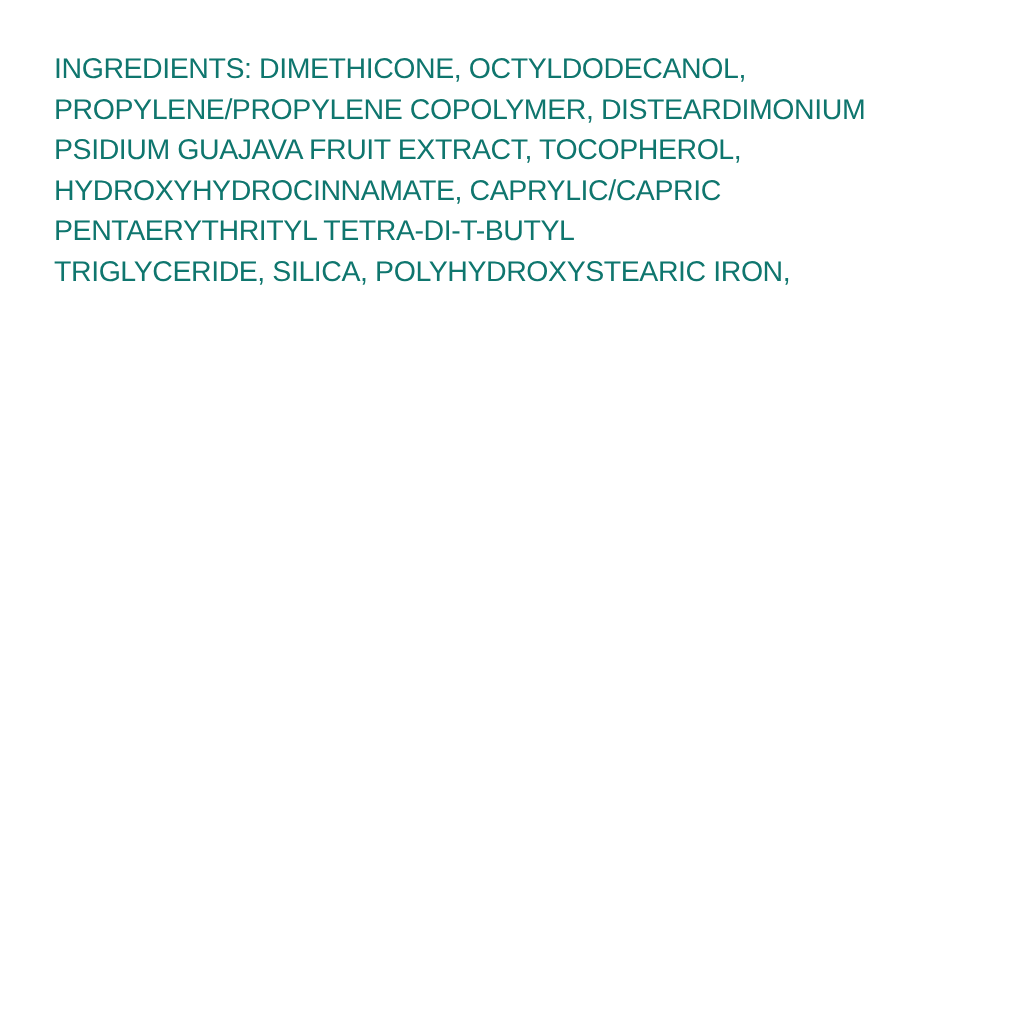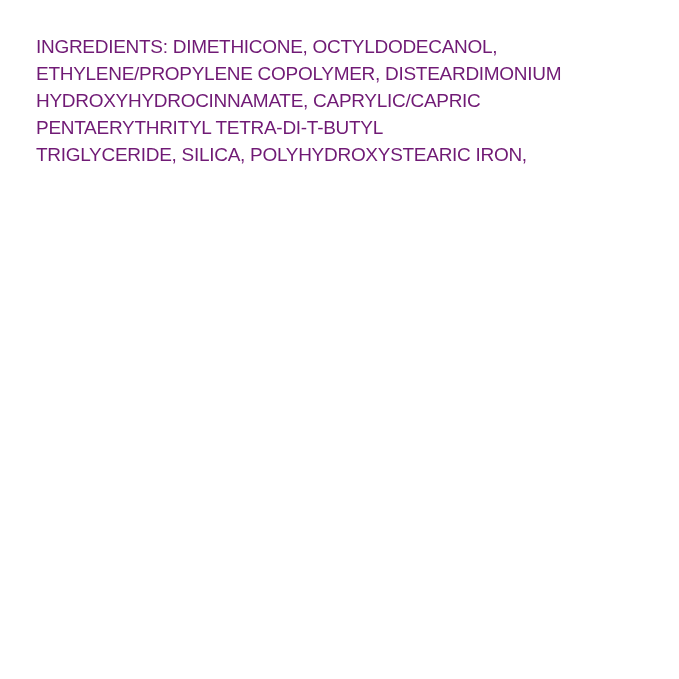--- a/index.html
+++ b/index.html
@@ -16,34 +16,35 @@
   }
   .ingredients-block {
     position: absolute;
     top: 33px;
     left: 36px;
     width: 615px;
     font-family: "Liberation Sans", "DejaVu Sans", sans-serif;
     font-size: 19px;
     line-height: 27px;
     letter-spacing: -0.015em;
-    color: #701a75;
+    color: #0f766e;
     font-weight: 400;
     text-align: left;
     white-space: nowrap;
   }
   .ingredients-line {
     display: block;
     height: 27px;
   }
 </style>
 </head>
 <body>
 
 <div class="canvas">
   <div class="ingredients-block">
     <span class="ingredients-line">INGREDIENTS: DIMETHICONE, OCTYLDODECANOL,</span>
-    <span class="ingredients-line">ETHYLENE/PROPYLENE COPOLYMER, DISTEARDIMONIUM</span>
+    <span class="ingredients-line">PROPYLENE/PROPYLENE COPOLYMER, DISTEARDIMONIUM</span>
+    <span class="ingredients-line">PSIDIUM GUAJAVA FRUIT EXTRACT, TOCOPHEROL,</span>
     <span class="ingredients-line">HYDROXYHYDROCINNAMATE, CAPRYLIC/CAPRIC</span>
     <span class="ingredients-line">PENTAERYTHRITYL TETRA-DI-T-BUTYL</span>
     <span class="ingredients-line">TRIGLYCERIDE, SILICA, POLYHYDROXYSTEARIC IRON,</span>
   </div>
 </div>
 
 </body></html>

